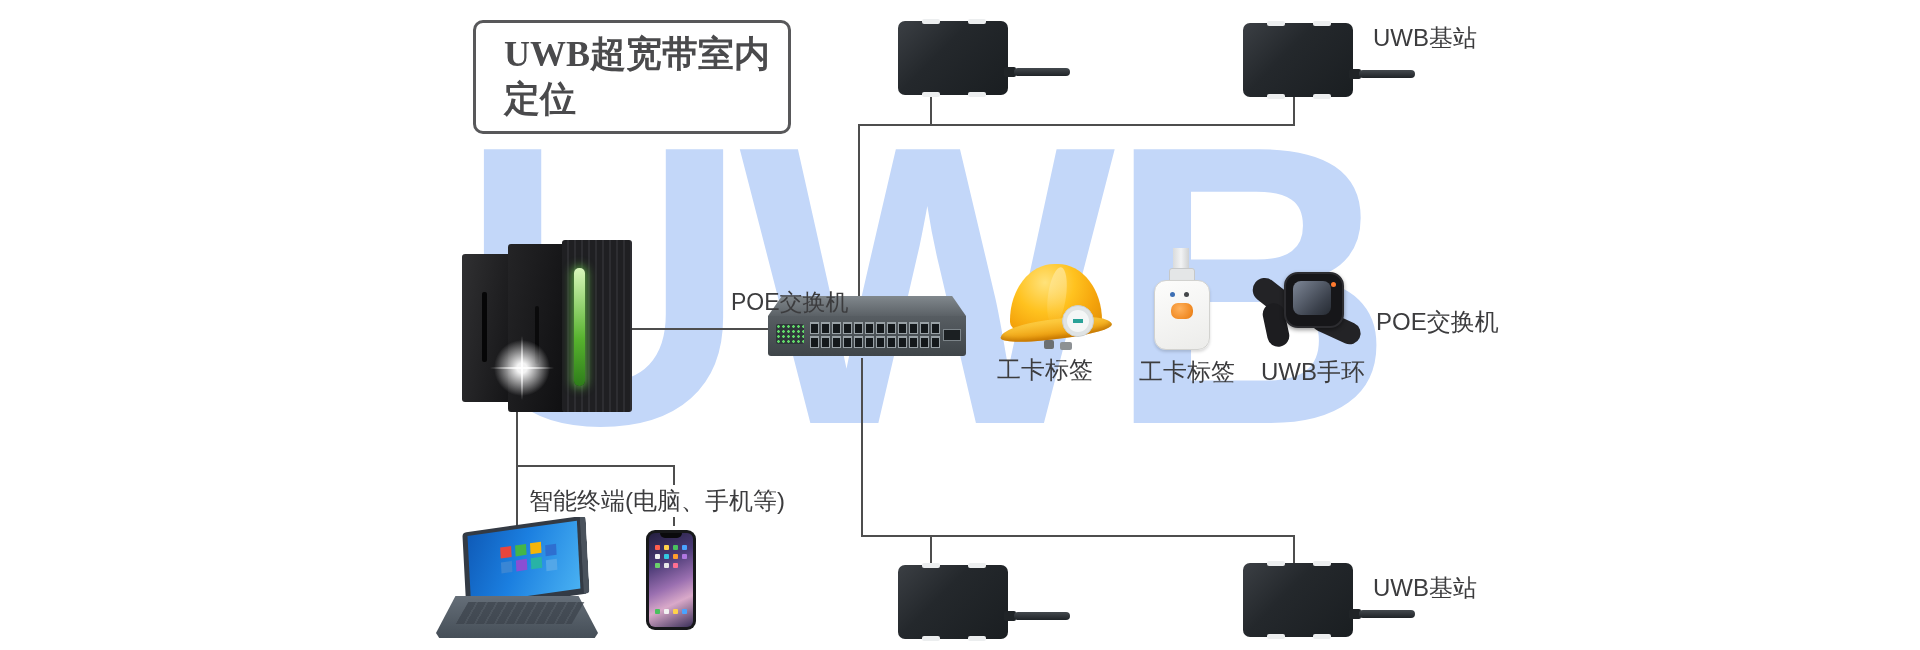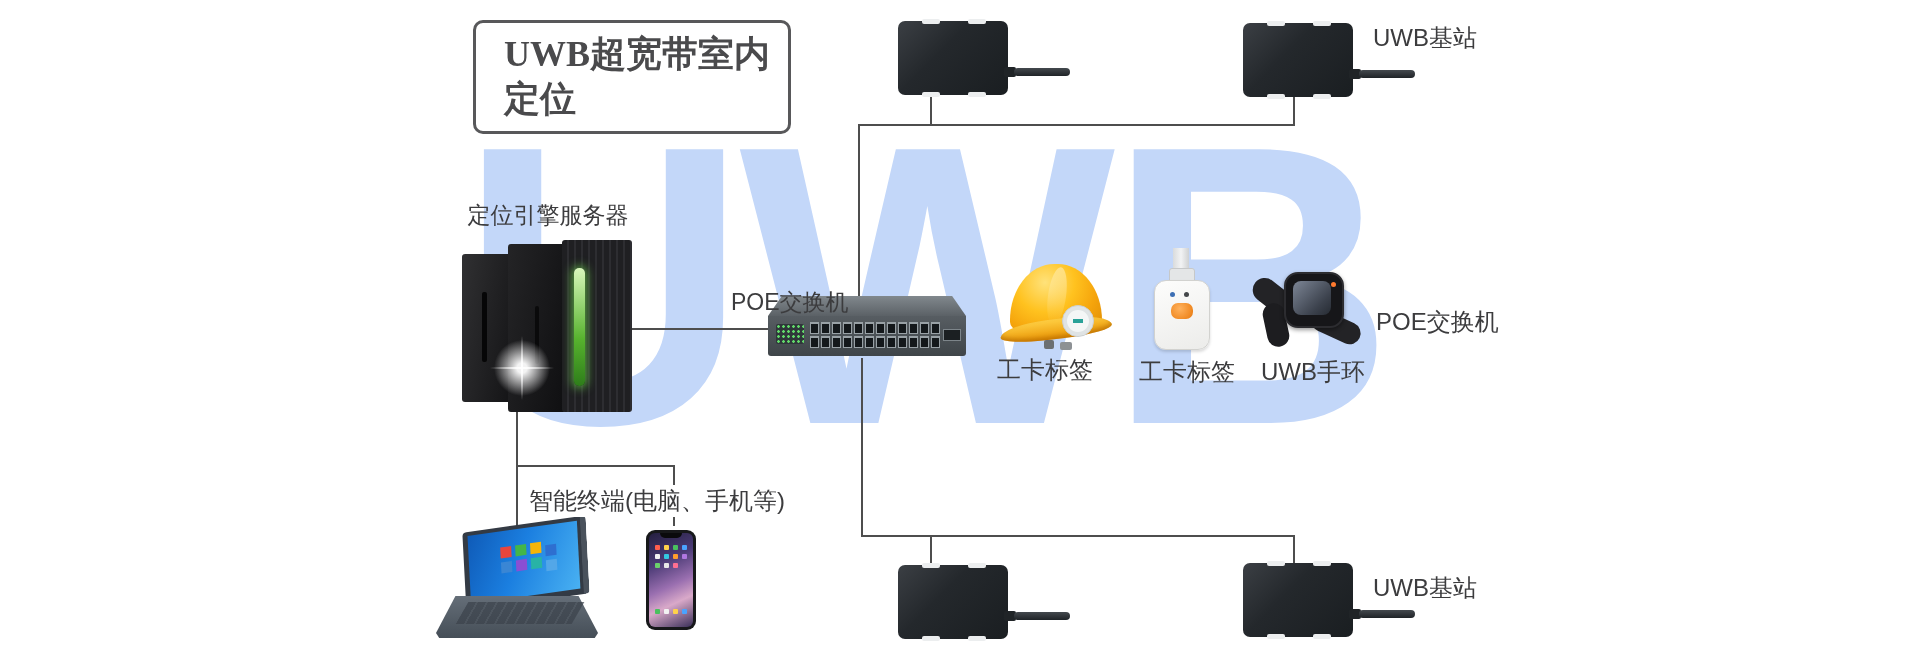--- a/index.html
+++ b/index.html
@@ -151,21 +151,20 @@
   <div class="line v" style="left:930px;top:535px;height:30px;"></div>
   <div class="line v" style="left:1293px;top:535px;height:28px;"></div>
   <div class="line v" style="left:516px;top:400px;height:128px;"></div>
   <div class="line h" style="left:516px;top:465px;width:159px;"></div>
   <div class="line v" style="left:673px;top:465px;height:61px;"></div>
 
   <div class="title-box">
     <div>UWB超宽带室内定位</div>
   </div>
 
-  <div class="lbl small" style="left:462px;top:200px;width:172px;text-align:center;">定位引擎服务器</div>
   <div class="server">
     <div class="slab-l"></div>
     <div class="slab-m"></div>
     <div class="slab-r"></div>
     <div class="sparkle"></div>
   </div>
 
   <div class="lbl small" style="left:731px;top:287px;">POE交换机</div>
   <div class="switch">
     <div class="sw-top"></div>

